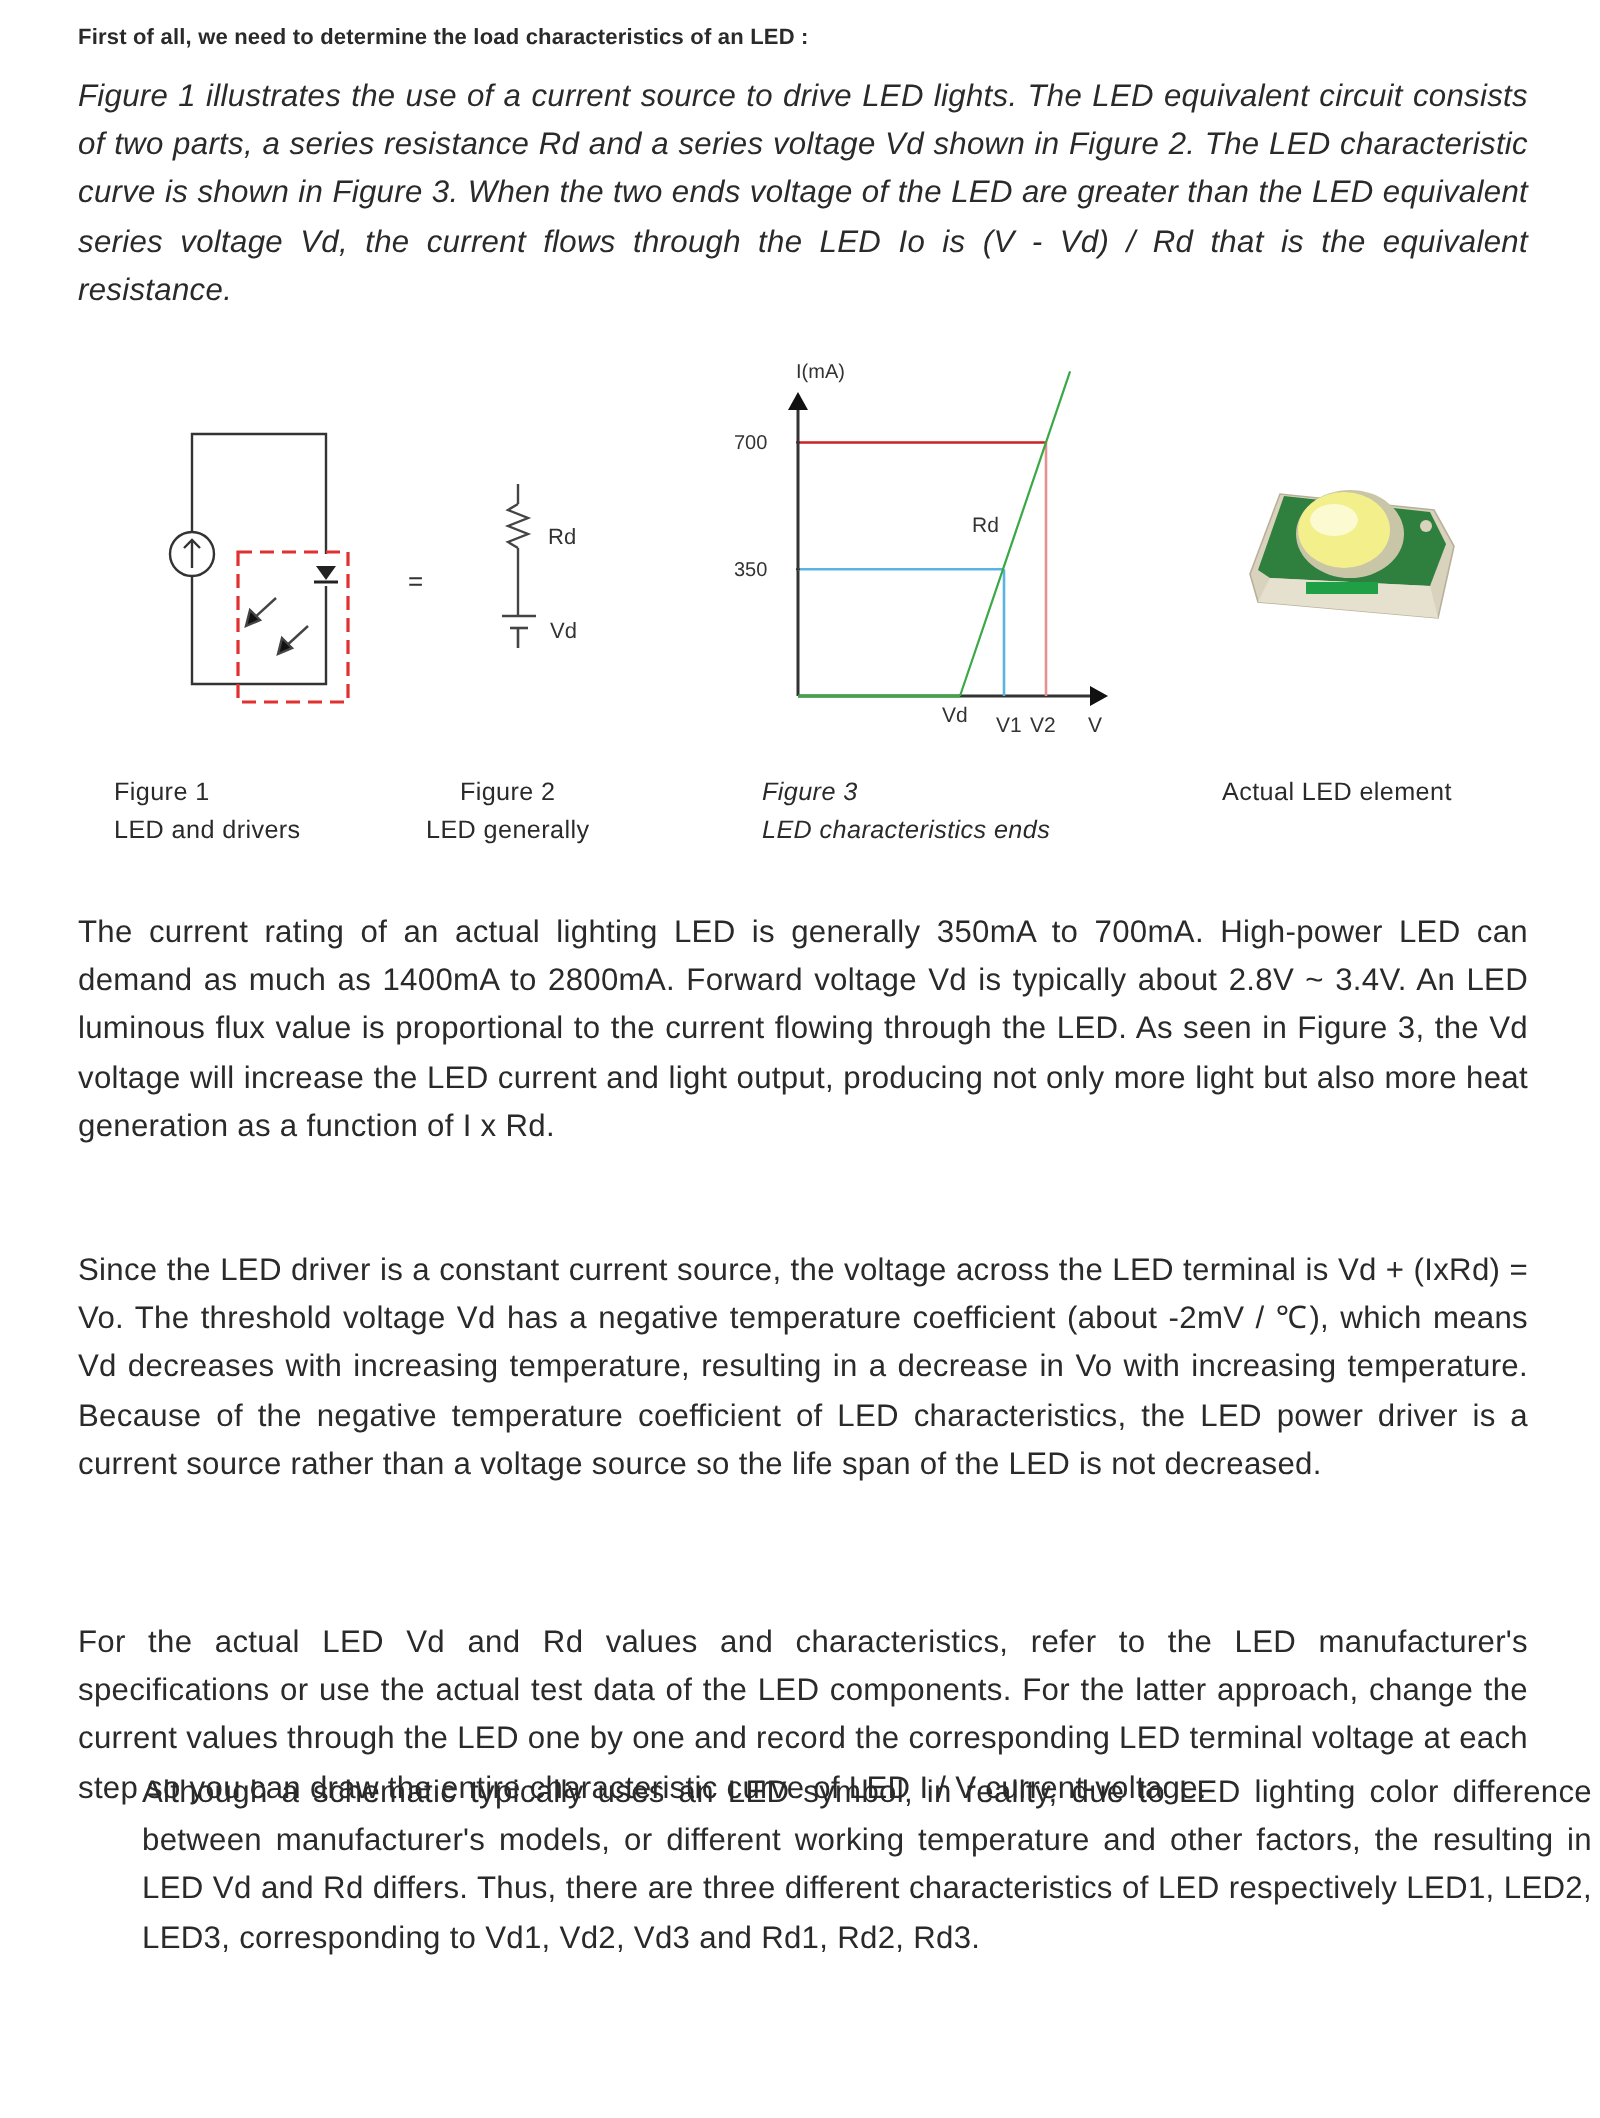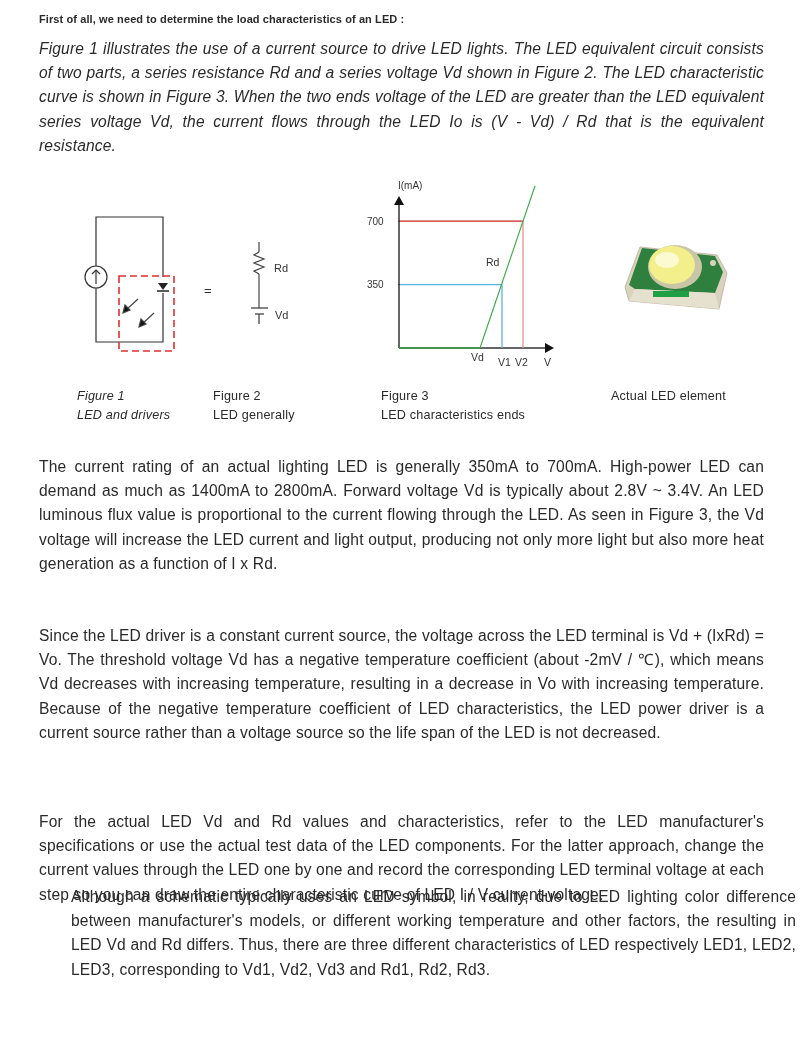--- a/index.html
+++ b/index.html
@@ -96,29 +96,29 @@
   <polygon points="10,52 25,12 102,20 112,38 104,74 14,66" fill="#d9d3bd" stroke="#b8b09a" stroke-width="0.8"></polygon>
   <polygon points="14,50 27,13 100,21 108,37 100,58 20,54" fill="#2f7f3e"></polygon>
   <polygon points="20,54 100,58 104,74 14,66" fill="#e6e1cf"></polygon>
   <rect x="38" y="56" width="36" height="6" fill="#1fa047"></rect>
   <ellipse cx="60" cy="32" rx="27" ry="22" fill="#c9c6a8"></ellipse>
   <ellipse cx="57" cy="30" rx="23" ry="19" fill="#f3ef8a"></ellipse>
   <ellipse cx="52" cy="25" rx="12" ry="8" fill="#fbfad0"></ellipse>
   <circle cx="98" cy="28" r="3" fill="#d9d3bd"></circle>
 </svg>
 
-<div class="caption" style="left:77px; top:387px;font-style:italic;">
+<div class="caption" style="left:57px; top:387px;">
   <div>Figure 1</div>
   <div>LED and drivers</div>
 </div>
-<div class="caption" style="left:213px; top:387px;">
+<div class="caption" style="left:213px; top:387px;text-align:center;">
   <div>Figure 2</div>
   <div>LED generally</div>
 </div>
-<div class="caption" style="left:381px; top:387px;">
+<div class="caption" style="left:381px; top:387px;font-style:italic;">
   <div>Figure 3</div>
   <div>LED characteristics ends</div>
 </div>
 <div class="caption" style="left:611px; top:387px;">
   <div>Actual LED element</div>
 </div>
 
 <p class="para" id="p2">The current rating of an actual lighting LED is generally 350mA to 700mA. High-power LED can demand as much as 1400mA to 2800mA. Forward voltage Vd is typically about 2.8V ~ 3.4V. An LED luminous flux value is proportional to the current flowing through the LED. As seen in Figure 3, the Vd voltage will increase the LED current and light output, producing not only more light but also more heat generation as a function of I x Rd.</p>
 <p class="para" id="p3">Since the LED driver is a constant current source, the voltage across the LED terminal is Vd + (IxRd) = Vo. The threshold voltage Vd has a negative temperature coefficient (about -2mV / ℃), which means Vd decreases with increasing temperature, resulting in a decrease in Vo with increasing temperature. Because of the negative temperature coefficient of LED characteristics, the LED power driver is a current source rather than a voltage source so the life span of the LED is not decreased.</p>
 <p class="para" id="p4">For the actual LED Vd and Rd values and characteristics, refer to the LED manufacturer's specifications or use the actual test data of the LED components. For the latter approach, change the current values through the LED one by one and record the corresponding LED terminal voltage at each step so you can draw the entire characteristic curve of LED I / V current-voltage.</p>

